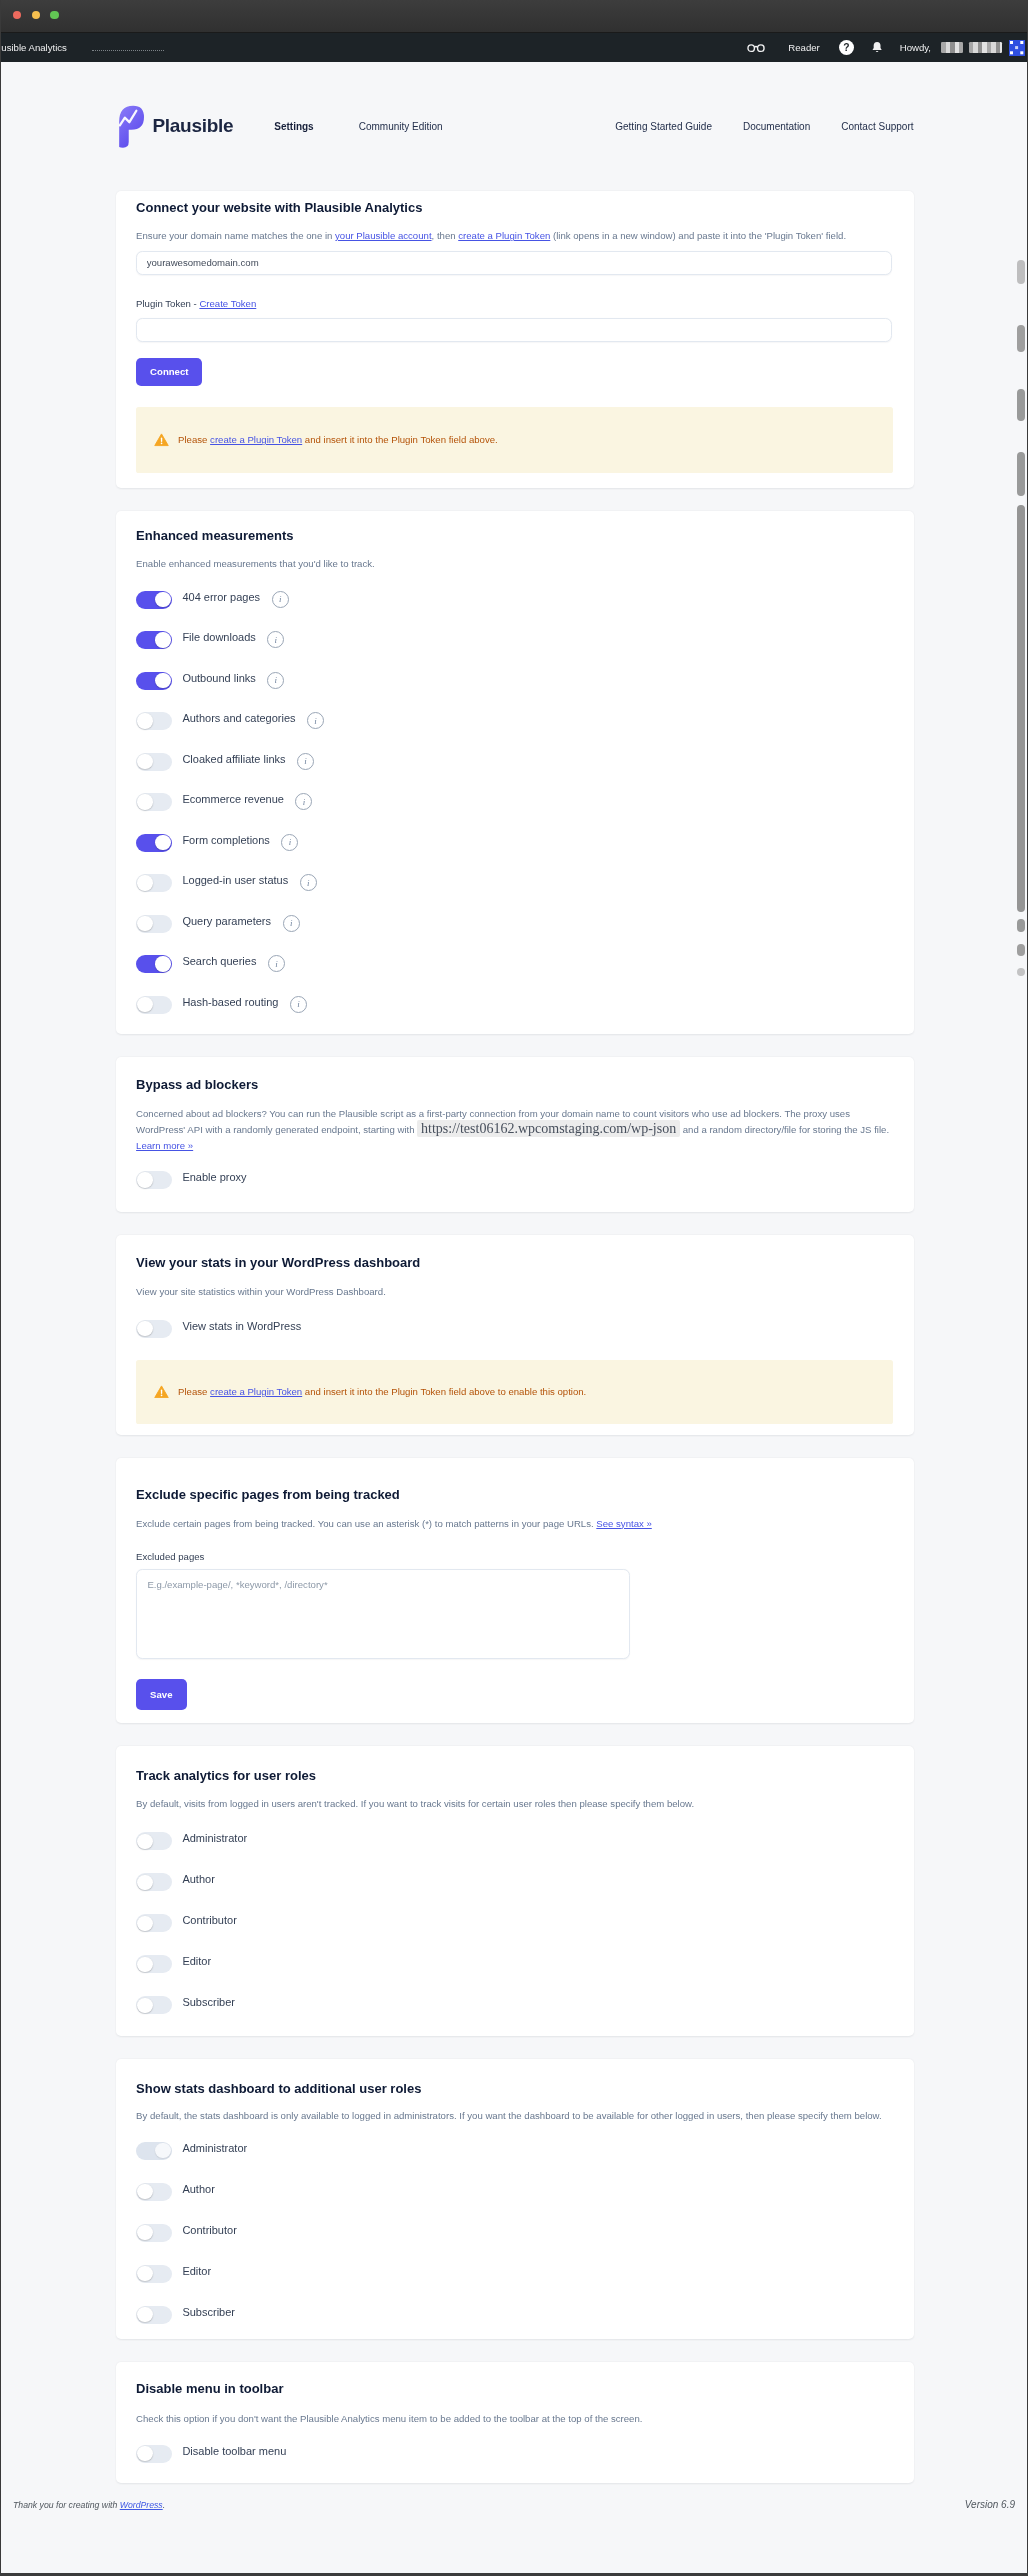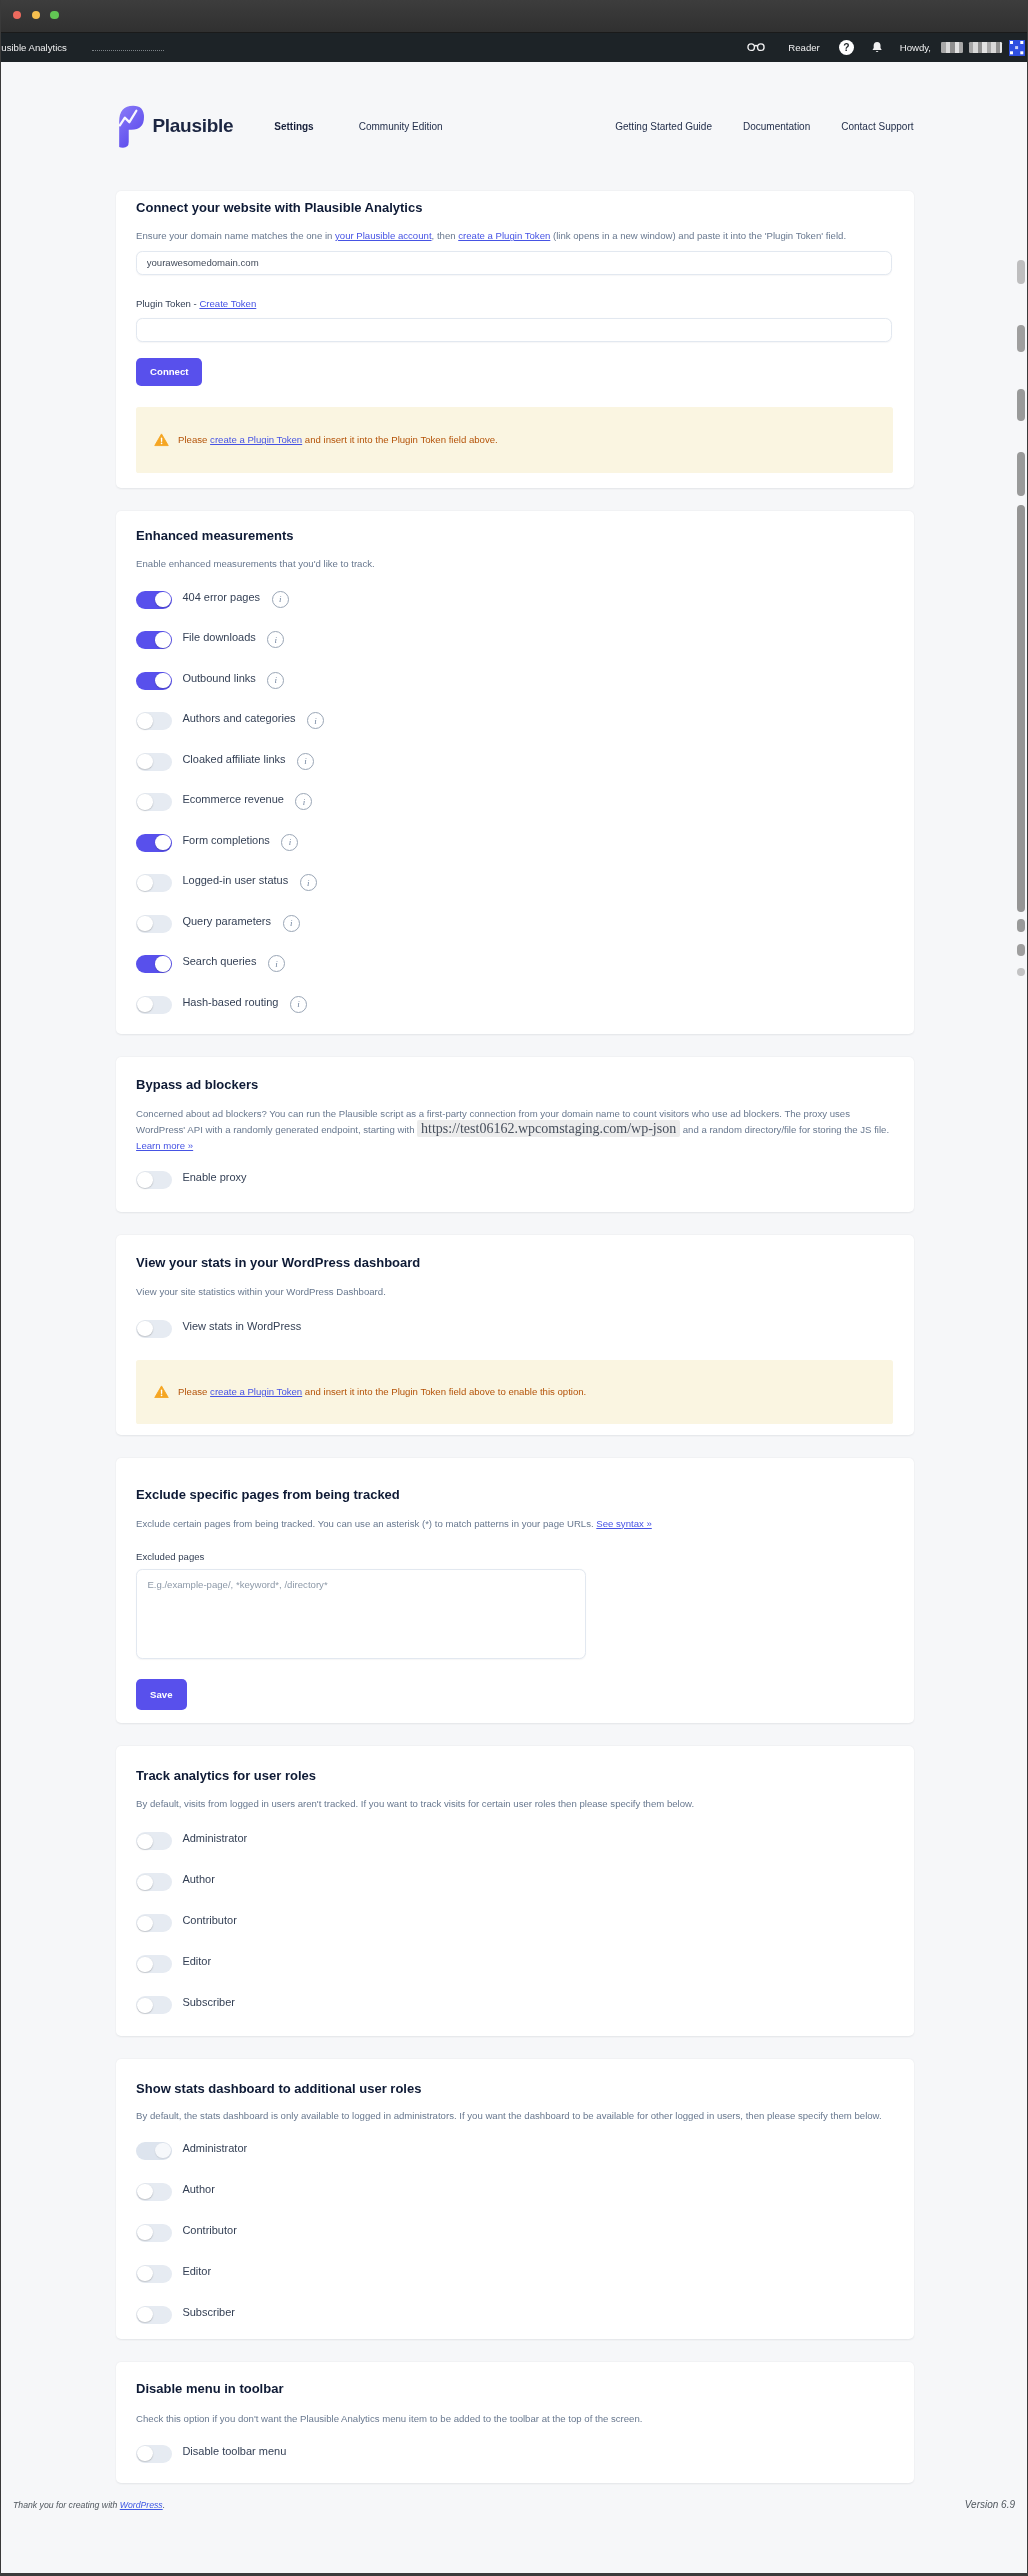--- a/index.html
+++ b/index.html
@@ -16,21 +16,21 @@
   .traffic{position:absolute;top:11px;left:13px;display:flex;gap:10.3px;}
   .traffic span{width:8.4px;height:8.4px;border-radius:50%;display:block;}
   
   .adminbar{
     height:29px;background:#1d2327;color:#f0f0f1;font-size:9.6px;
     display:flex;align-items:center;position:relative;
   }
   .ab-site-title{margin-left:1.3px;white-space:nowrap;}
   .ab-dotted{position:absolute;left:92px;top:16.7px;width:72px;border-bottom:1.3px dotted #7c8287;}
   .ab-right{margin-left:auto;display:flex;align-items:center;padding-right:4.5px;}
-  .ab-reader{display:flex;align-items:flex-start;gap:23px;}
+  .ab-reader{display:flex;align-items:flex-end;gap:23px;}
   .ab-help{
     width:15.4px;height:15.4px;border-radius:50%;background:#fff;color:#1d2327;
     font-weight:bold;font-size:10.3px;display:flex;align-items:center;justify-content:center;
     margin-left:19px;
   }
   .ab-bell{margin-left:16.7px;display:flex;align-items:center;}
   .ab-howdy{margin-left:16.7px;}
   .redact{height:11px;border-radius:1.3px;margin-left:5.8px;
     background:repeating-linear-gradient(90deg,#a7a7a7 0 4.5px,#d9d9d9 4.5px 9px,#8f8f8f 9px 13.5px,#e2e2e2 13.5px 18px);}
   .redact.r1{width:22px;margin-left:10.3px;}
@@ -85,21 +85,21 @@
   .info{
     width:15px;height:15px;border-radius:50%;border:0.6px solid #9aa6b6;color:#7486a0;
     display:inline-flex;align-items:center;justify-content:center;
     font-family:"Liberation Serif",serif;font-style:italic;font-size:9px;margin-left:1.3px;cursor:pointer;
   }
   .code{
     font-family:Liberation Serif, serif;font-size:14px;background:#ececec;
     color:#474f5c;padding:1.3px 3.9px;border-radius:1.9px;
   }
   textarea.exclude{
-    margin-top:5.1px;width:450px;height:90px;border:0.6px solid #e2e8f0;border-radius:6.4px;
+    margin-top:5.1px;width:494px;height:90px;border:0.6px solid #e2e8f0;border-radius:6.4px;
     box-sizing:border-box;resize:none;font-family:"Liberation Sans",sans-serif;font-size:9.6px;
     color:#424b5a;padding:9px 10.3px;box-shadow:0 0.6px 1.3px rgba(16,24,40,.04);
   }
   textarea.exclude::placeholder,.text-input::placeholder{color:#8d99a8;}
   
   .card.connect{padding-top:7.7px;}
   .card.enhanced{padding-top:15.4px;}
   .card.enhanced .list{margin-top:19px;}
   .card.bypass{padding-top:19px;padding-bottom:23px;}
   .card.bypass .toggle-row{margin-top:18px;margin-bottom:0;}

